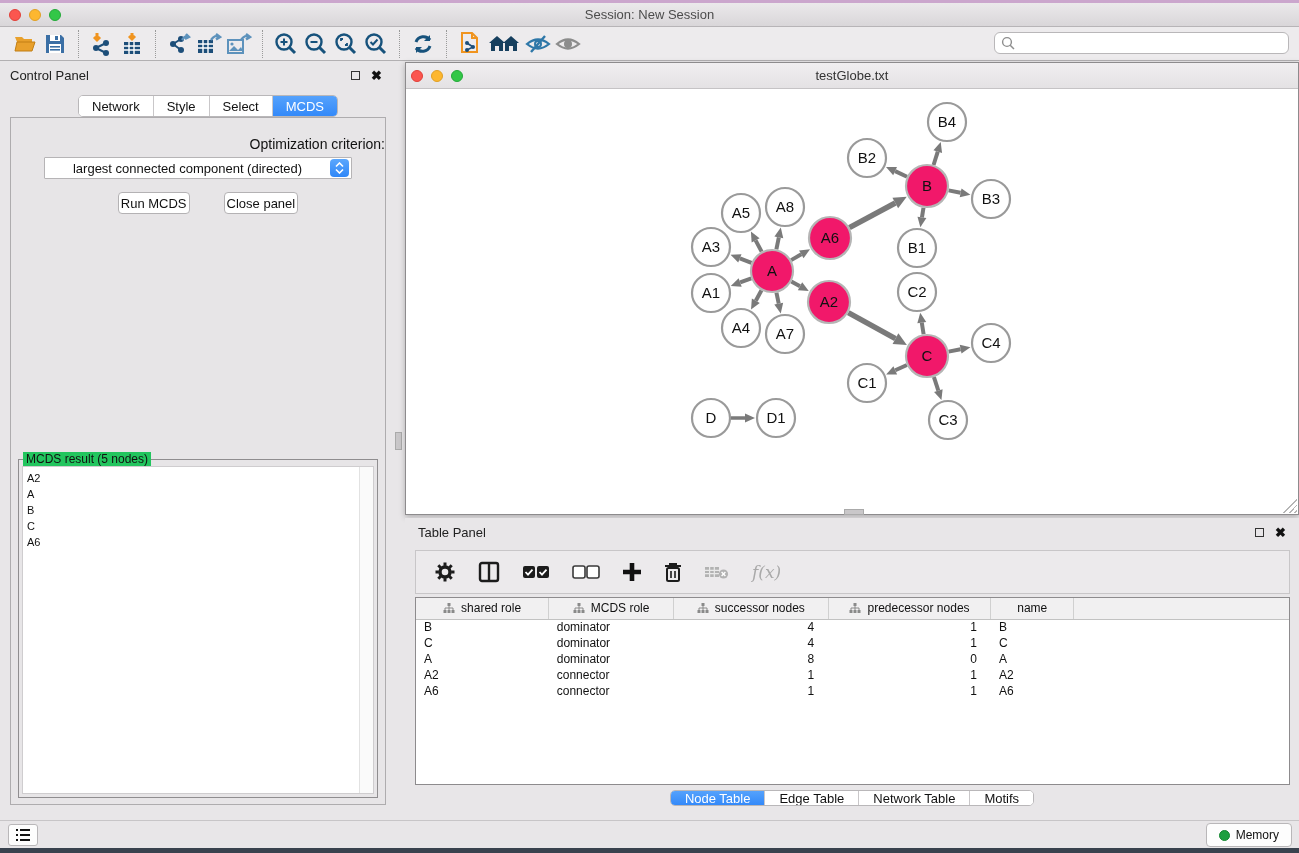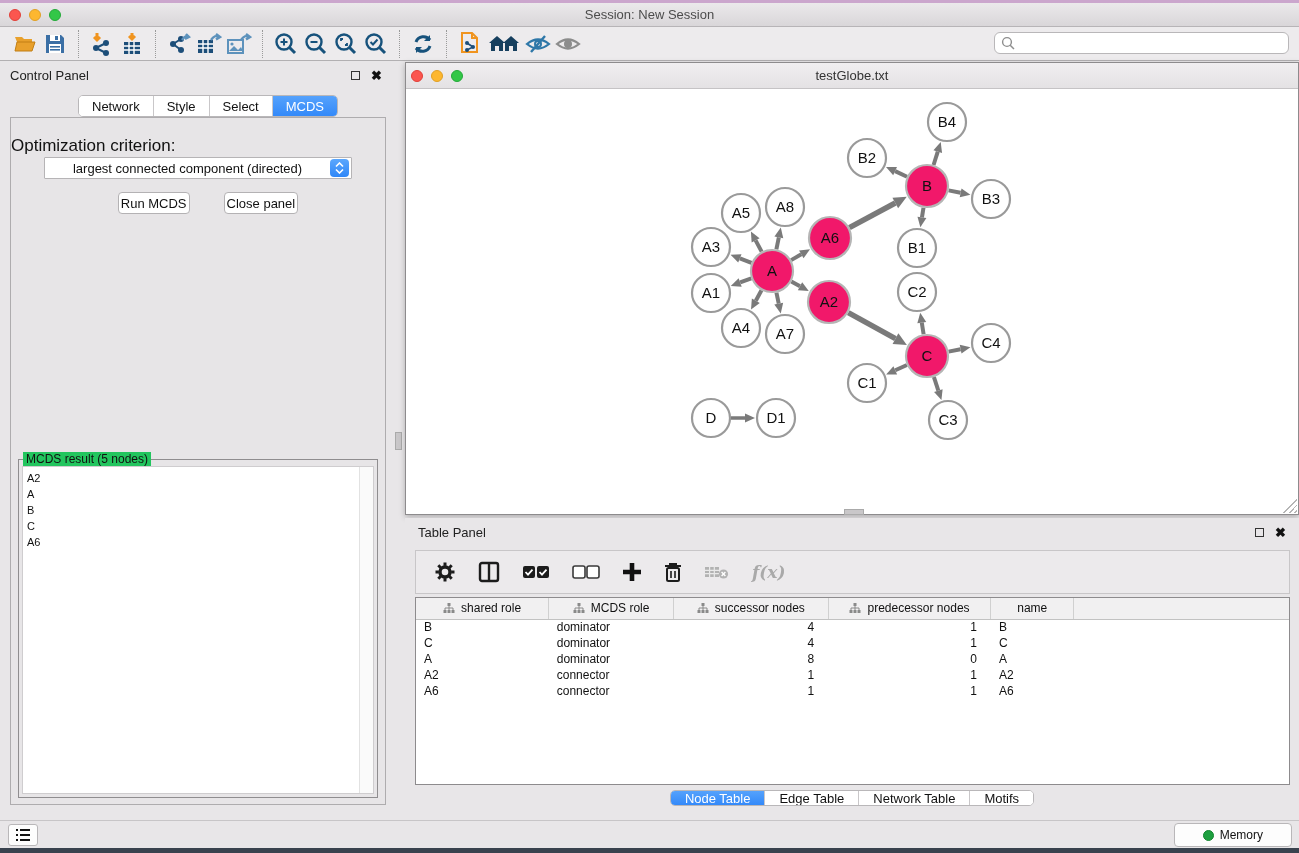--- a/index.html
+++ b/index.html
@@ -43,21 +43,21 @@
 
   .seg-tabs { position:absolute; left:78px; top:34px; display:flex; height:22px;
     border:1px solid #b9b7b9; border-radius:5px; overflow:hidden; background:#fff; }
   .seg { padding:0 13px; display:flex; align-items:center; font-size:13px; color:#111;
     border-right:1px solid #c9c7c9; background:#fff; }
   .seg:last-child { border-right:none; }
   .seg.active { background:linear-gradient(#55a2fc,#3389f9); color:#fff; border-right:none; }
 
   .cp-box { position:absolute; left:10px; top:56px; width:376px; height:688px;
     border:1px solid #aeacae; background:#e7e5e7; }
-  .opt-label { position:absolute; left:0; right:0; top:18px; text-align:left; font-size:17px; color:#111; }
+  .opt-label { position:absolute; left:0; right:0; top:18px; text-align:right; font-size:14px; color:#111; }
   .cp-select { position:absolute; left:33px; right:33px; top:39px; height:22px;
     background:#fff; border:1px solid #b6b4b6; border-radius:1px;
     display:flex; align-items:center; }
   .cp-select .sel-text { flex:1; text-align:center; font-size:13px; color:#111; }
   .sel-stepper { width:19px; height:18px; margin-right:2px; border-radius:4px;
     background:linear-gradient(#5ba7fd,#2f87f8); display:flex; flex-direction:column;
     align-items:center; justify-content:center; color:#fff; }
   .sel-stepper svg { display:block; }
   .btn-row { position:absolute; left:0; right:0; top:74px; display:flex; justify-content:center; gap:14px; }
   .mac-btn { height:22px; padding:0 2px; background:#fff; border:1px solid #b4b2b4;
@@ -94,21 +94,21 @@
       transparent 88%, #b5b5b5 88%, #b5b5b5 95%, transparent 95%); }
   .grip-h { position:absolute; left:438px; bottom:-1px; width:20px; height:6px;
     background:#c9c7c9; border:1px solid #aaa; }
 
   
   .table-panel { left:405px; top:518px; width:894px; height:302px; background:#e8e6e8; }
   .tp-head { height:28px; display:flex; align-items:center; padding:8px 13px; font-size:13px; color:#222; }
   .tp-toolbar { position:absolute; left:10px; right:9px; top:32px; height:44px;
     background:#eceaec; border:1px solid #c8c6c8; display:flex; align-items:center;
     gap:22px; padding-left:18px; }
-  .tp-toolbar .ticon { display:flex; align-items:center; justify-content:center;font-weight:bold; }
+  .tp-toolbar .ticon { display:flex; align-items:center; justify-content:center; }
   .fx { font-family:"DejaVu Serif", serif; font-style:italic; font-size:17px; color:#a9a9a9; }
 
   .table-box { position:absolute; left:10px; top:79px; width:875px; height:188px;
     background:#fff; border:1px solid #8d8b8d; overflow:hidden; }
   table.datatable { border-collapse:collapse; table-layout:fixed; font-size:12px; color:#111; }
   table.datatable th { height:21px; background:#f1f0f1; border-right:1px solid #d0d0d0;
     border-bottom:1px solid #c2c2c2; font-weight:normal; font-size:12px; position:relative; }
   table.datatable th .th-inner { display:flex; align-items:center; justify-content:center; gap:6px; }
   table.datatable td { height:16px; padding:0 8px; white-space:nowrap; }
   td.al { text-align:left; } td.ar { text-align:right; padding-right:14px !important; }
@@ -121,21 +121,21 @@
   .btab:last-child { border-right:none; }
   .btab.active { background:linear-gradient(#55a2fc,#3389f9); color:#fff; }
 
   
   .status-bar { left:0; top:820px; width:1299px; height:28px; background:#e8e6e8;
     border-top:1px solid #c7c5c7; }
   .list-btn { position:absolute; left:8px; top:3px; width:30px; height:22px; background:#fdfdfd;
     border:1px solid #b9b7b9; border-radius:3px; display:flex; align-items:center; justify-content:center; }
   .memory-btn { position:absolute; right:7px; top:2px; height:24px; background:#fdfdfd;
     border:1px solid #b9b7b9; border-radius:4px; display:flex; align-items:center;
-    gap:6px; padding:0 28px; font-size:12px; color:#111; }
+    gap:6px; padding:0 12px; font-size:12px; color:#111; }
   .mem-dot { width:11px; height:11px; border-radius:50%; background:#1d9f3f; border:1px solid #13862f; }
 </style>
 </head>
 <body>
 
 <div class="abs top-strip"></div>
 <div class="abs bottom-strip"></div>
 
 <div class="abs titlebar">
   <div class="traffic">

